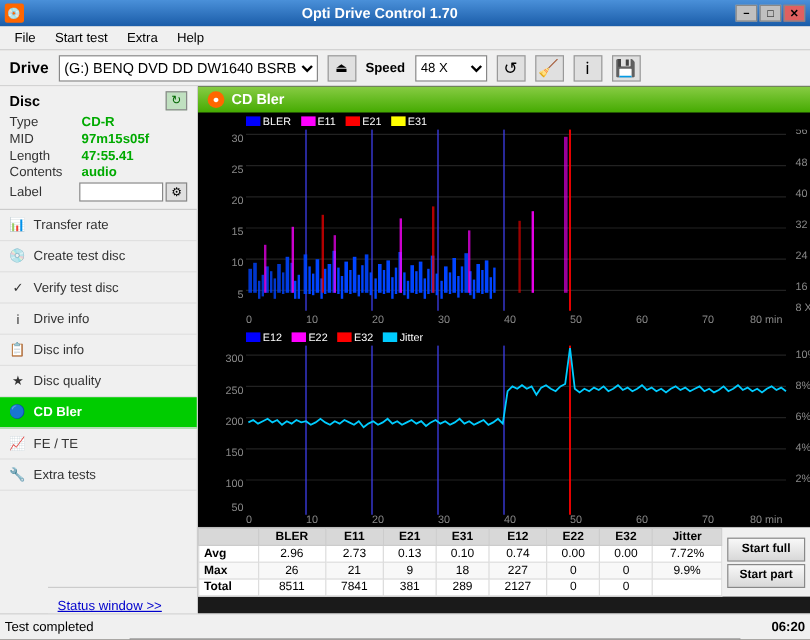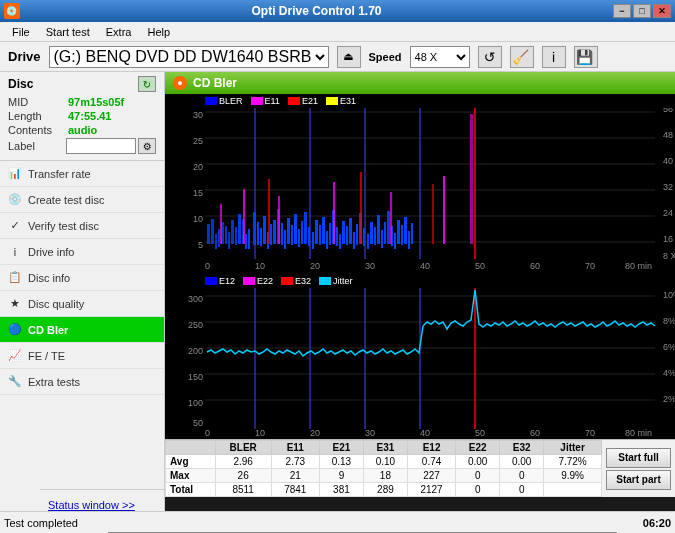--- a/index.html
+++ b/index.html
@@ -13,21 +13,21 @@
     .title-bar-btn { width: 18px; height: 14px; background: #c0c0c0; border: 1px solid #888; font-size: 9px; display: flex; align-items: center; justify-content: center; cursor: pointer; color: #000; }
     .title-bar-btn.close { background: #e06060; }
     
     
     .menu-bar { background: #f0f0f0; height: 20px; display: flex; align-items: center; border-bottom: 1px solid #ccc; padding: 0 4px; }
     .menu-item { padding: 2px 8px; font-size: 11px; cursor: pointer; }
     
     
     .drive-bar { background: #f0f0f0; height: 30px; display: flex; align-items: center; border-bottom: 1px solid #ccc; padding: 0 8px; gap: 8px; }
     .drive-label { font-size: 13px; font-weight: bold; }
-    .drive-select { height: 22px; font-size: 16px; border: 1px solid #888; background: white; min-width: 200px; }
+    .drive-select { height: 22px; font-size: 12px; border: 1px solid #888; background: white; min-width: 200px; }
     .eject-btn { width: 24px; height: 22px; background: #e0e0e0; border: 1px solid #999; display: flex; align-items: center; justify-content: center; cursor: pointer; font-size: 11px; }
     .speed-label { font-size: 11px; font-weight: bold; }
     .speed-select { height: 22px; font-size: 11px; border: 1px solid #888; background: white; width: 60px; }
     .toolbar-btn { width: 24px; height: 22px; background: #e0e0e0; border: 1px solid #999; display: flex; align-items: center; justify-content: center; cursor: pointer; font-size: 14px; }
     
     
     .main { display: flex; height: calc(533px - 22px - 20px - 30px - 22px); }
     
     
     .sidebar { width: 165px; background: #f0f0f0; border-right: 1px solid #ccc; flex-shrink: 0; display: flex; flex-direction: column; }
@@ -116,20 +116,24 @@
 </div>
 
 <div class="main">
 
   <div class="sidebar">
 
     <div class="disc-panel">
       <div class="disc-header">
         <span class="disc-title">Disc</span>
         <div class="disc-refresh">↻</div>
+      </div>
+      <div class="disc-row">
+        <span class="disc-key">Type</span>
+        <span class="disc-val">CD-R</span>
       </div>
       <div class="disc-row">
         <span class="disc-key">MID</span>
         <span class="disc-val">97m15s05f</span>
       </div>
       <div class="disc-row">
         <span class="disc-key">Length</span>
         <span class="disc-val">47:55.41</span>
       </div>
       <div class="disc-row">

